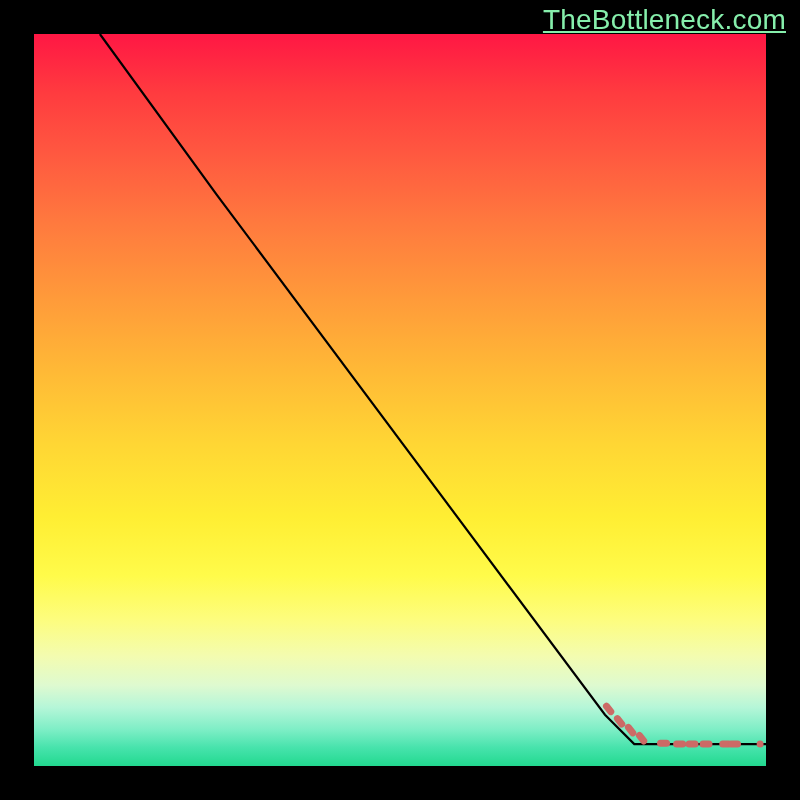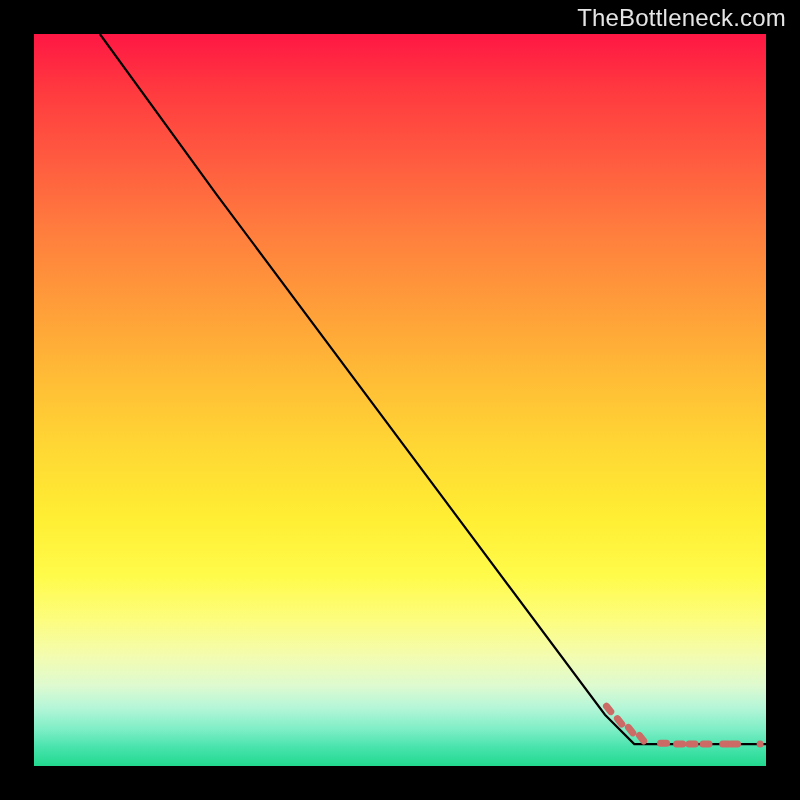--- a/index.html
+++ b/index.html
@@ -14,25 +14,26 @@
   .frame {
     position: relative;
     width: 800px;
     height: 800px;
     background: #000;
   }
   .watermark {
     position: absolute;
     top: 4px;
     right: 14px;
-    font-size: 24px;
-    color: #e5e5e5;
+    font-size: 28px;
+    color: #86efac;
     font-weight: 400;
     letter-spacing: 0.2px;
     z-index: 10;
+    text-decoration: underline;
   }
   .plot-area {
     position: absolute;
     left: 34px;
     top: 34px;
     width: 732px;
     height: 732px;
     background: linear-gradient(to bottom,
       #ff1744 0%,
       #ff3b3f 8%,

